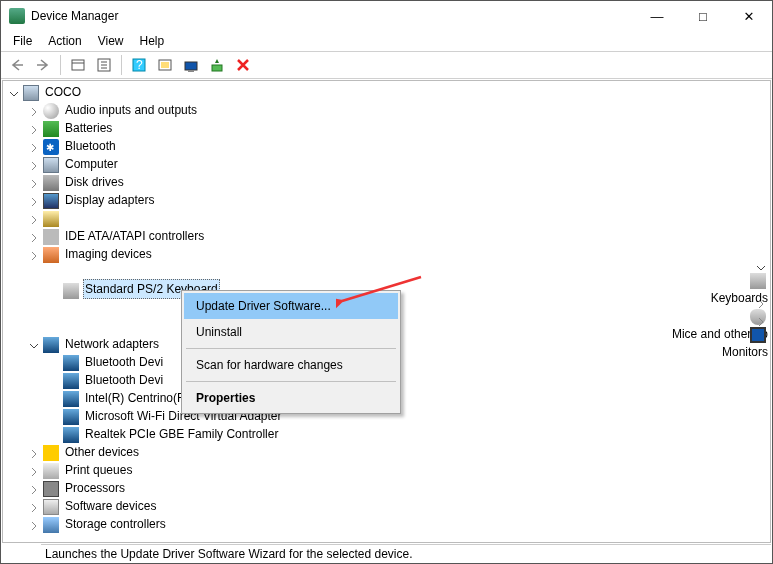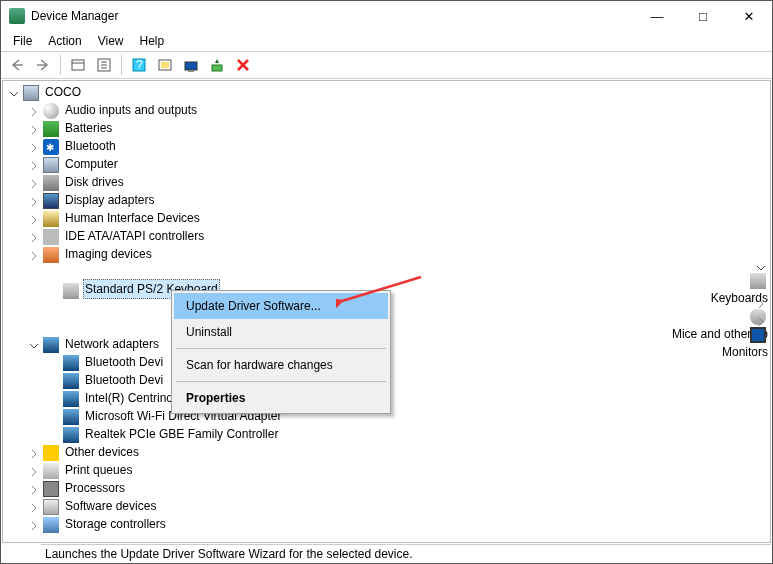--- a/index.html
+++ b/index.html
@@ -37,21 +37,21 @@
 .icon-net { background: linear-gradient(#6ad, #147); }
 .icon-other { background: #fc0; }
 .icon-printer { background: linear-gradient(#eee, #aaa); position: relative; }
 .icon-cpu { background: #888; border: 1px solid #444; }
 .icon-sound { background: #999; border-radius: 2px; }
 .icon-storage { background: linear-gradient(#9cf, #47a); }
 .icon-imaging { background: linear-gradient(#fa7, #c62); }
 .icon-hid { background: linear-gradient(#fea, #a82); }
 .icon-ide { background: #bbb; }
 .statusbar { position: absolute; bottom: 0; left: 1px; right: 1px; height: 19px; padding: 2px 4px; background: #fff; border-top: 1px solid #ccc; margin-left: 39px; }
-.context-menu { position: absolute; left: 170px; top: 289px; width: 220px; background: #f0f0f0; border: 1px solid #a0a0a0; box-shadow: 3px 3px 3px rgba(0,0,0,0.25); padding: 2px; z-index: 10; }
+.context-menu { position: absolute; left: 180px; top: 289px; width: 220px; background: #f0f0f0; border: 1px solid #a0a0a0; box-shadow: 3px 3px 3px rgba(0,0,0,0.25); padding: 2px; z-index: 10; }
 .context-menu .cm-item { padding: 6px 12px; font-size: 12px; }
 .context-menu .cm-item.highlight { background: #91c9f7; }
 .context-menu .cm-sep { height: 1px; background: #c0c0c0; margin: 3px 2px; }
 .context-menu .cm-bold { font-weight: bold; }
 .arrow-annot { position: absolute; left: 335px; top: 272px; z-index: 20; pointer-events: none; }
 </style>
 </head>
 <body>
 
 <div class="titlebar">
@@ -192,21 +192,20 @@
         <span class="icon icon-display"></span>
         <span class="label">Display adapters</span>
       </div>
       <div class="node" style="padding-left: 24px;">
         <span class="expander">
           <svg width="10" height="10">
             <path d="M3 1 L7 5 L3 9" fill="none" stroke="#888"></path>
           </svg>
         </span>
         <span class="icon icon-hid"></span>
-        <span class="label">Human Interface Devices</span>
       </div>
       <div class="node" style="padding-left: 24px;">
         <span class="expander">
           <svg width="10" height="10">
             <path d="M3 1 L7 5 L3 9" fill="none" stroke="#888"></path>
           </svg>
         </span>
         <span class="icon icon-ide"></span>
         <span class="label">IDE ATA/ATAPI controllers</span>
       </div>

